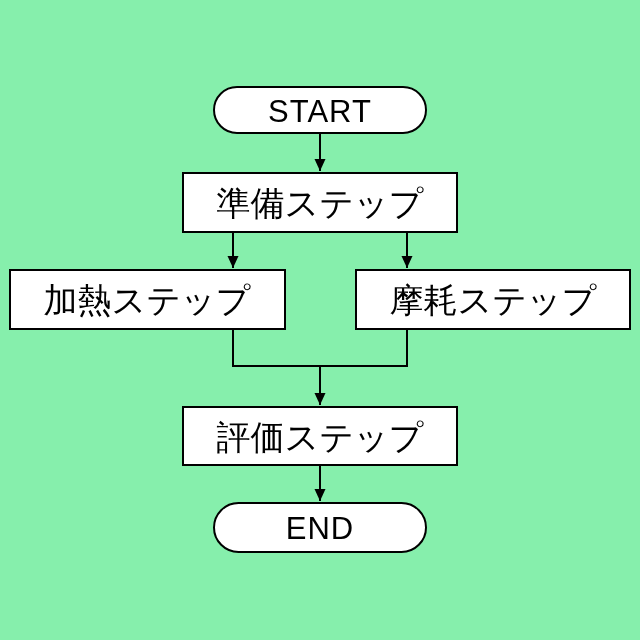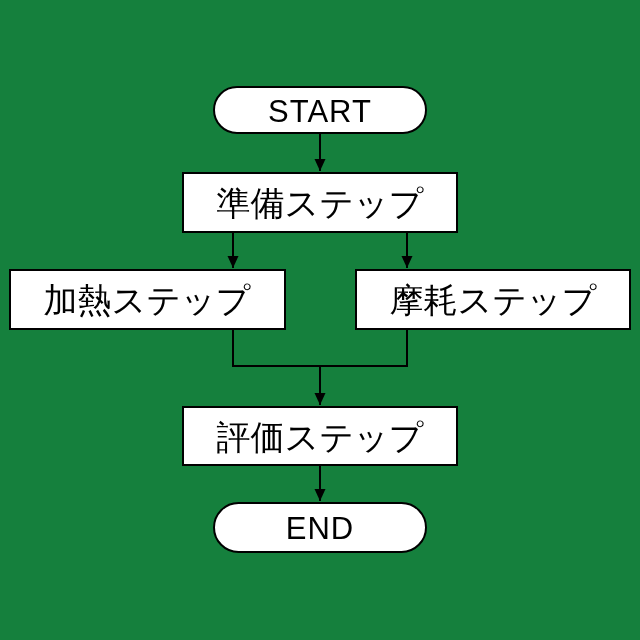--- a/index.html
+++ b/index.html
@@ -7,21 +7,21 @@
     padding: 0;
     width: 640px;
     height: 640px;
     background: #ffffff;
     font-family: "Liberation Sans", "DejaVu Sans", sans-serif;
   }
   .stage {
     position: relative;
     width: 640px;
     height: 640px;
-    background: #15803d;
+    background: #86efac;
     overflow: hidden;
   }
   svg { display: block; }
   .node-shape {
     fill: #ffffff;
     stroke: #000000;
     stroke-width: 2;
   }
   .edge-line {
     fill: none;

